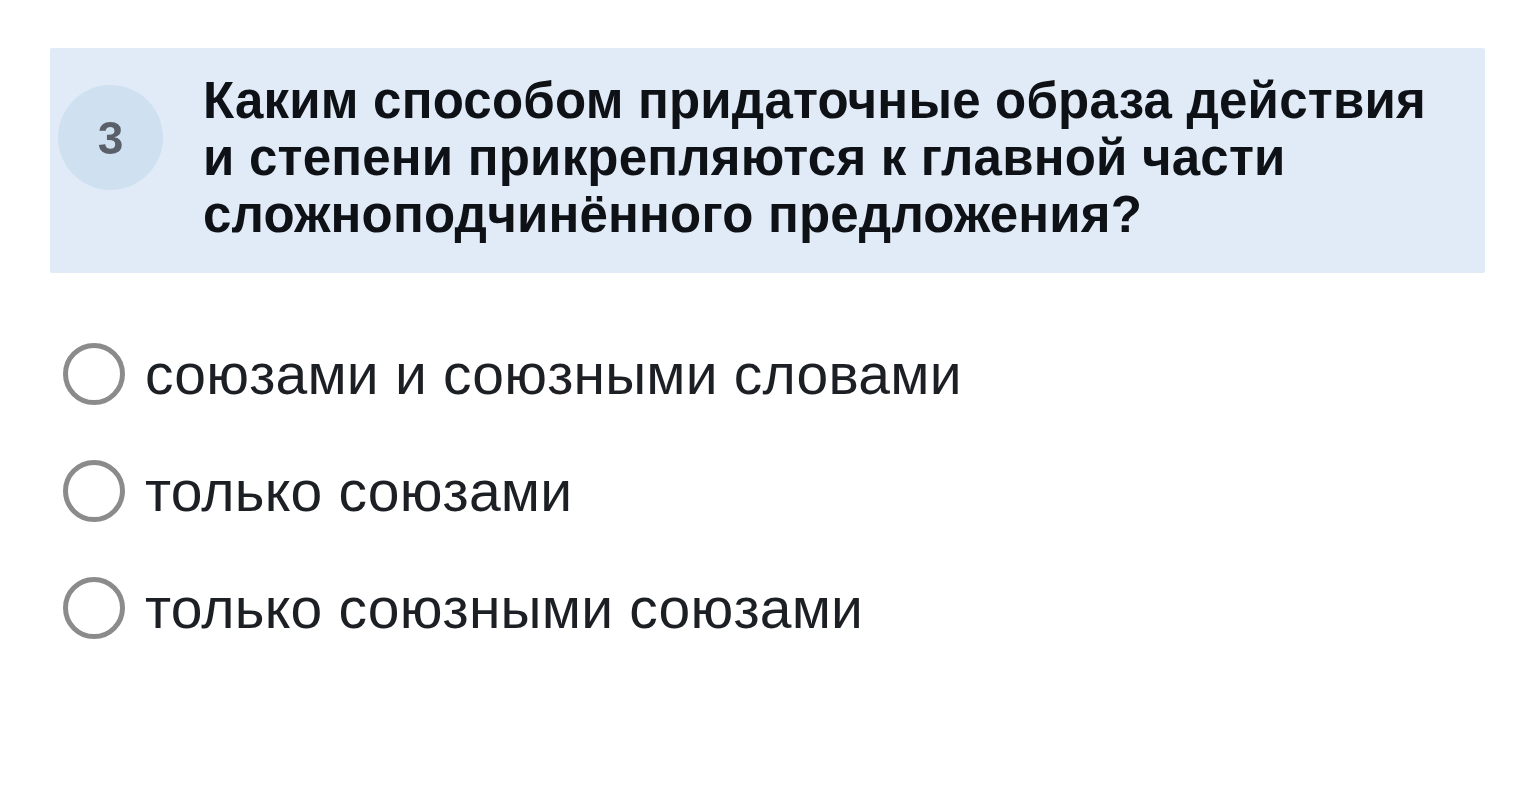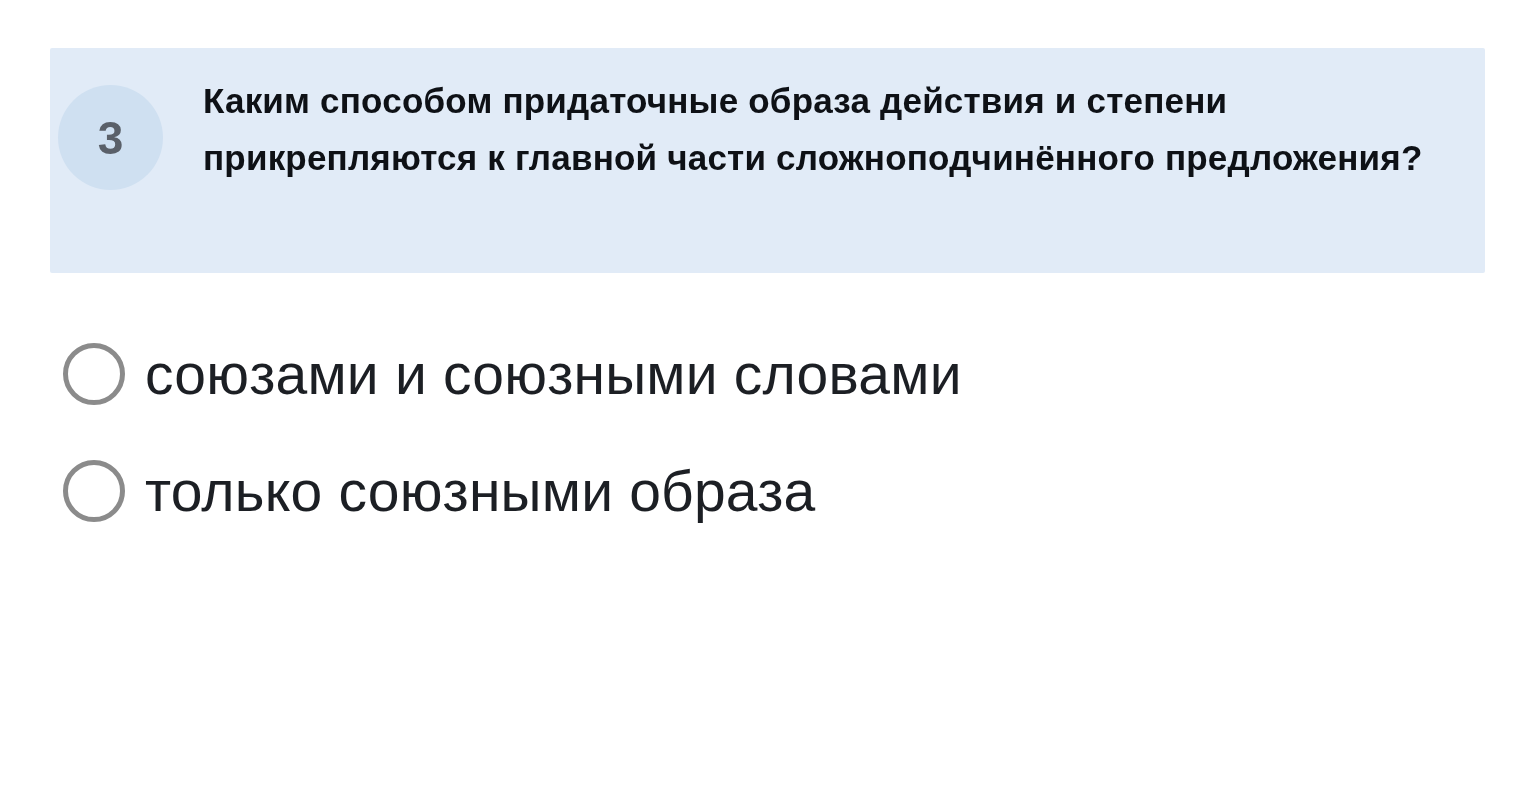--- a/index.html
+++ b/index.html
@@ -39,21 +39,21 @@
     align-items: center;
     justify-content: center;
     font-size: 46px;
     font-weight: 700;
     color: #5a6069;
   }
   .question-text {
     margin-left: 40px;
     margin-top: 24px;
     width: 1230px;
-    font-size: 35px;
+    font-size: 51px;
     line-height: 57px;
     font-weight: 700;
     color: #0e1116;
     letter-spacing: 0.2px;
   }
   .options {
     position: absolute;
     left: 63px;
     top: 343px;
     display: flex;
@@ -95,22 +95,26 @@
     <div class="question-text">Каким способом придаточные образа действия и степени прикрепляются к главной части сложноподчинённого предложения?</div>
   </div>
 
   <div class="options">
 
     <div class="option-row">
       <div class="radio"></div>
       <div class="option-label">союзами и союзными словами</div>
     </div>
 
+    <div class="option-row">
+      <div class="radio"></div>
+      <div class="option-label">только союзами</div>
+    </div>
 
     <div class="option-row">
       <div class="radio"></div>
-      <div class="option-label">только союзными образа</div>
+      <div class="option-label">только союзными союзами</div>
     </div>
 
 
   </div>
 
 </div>
 
 </body></html>

